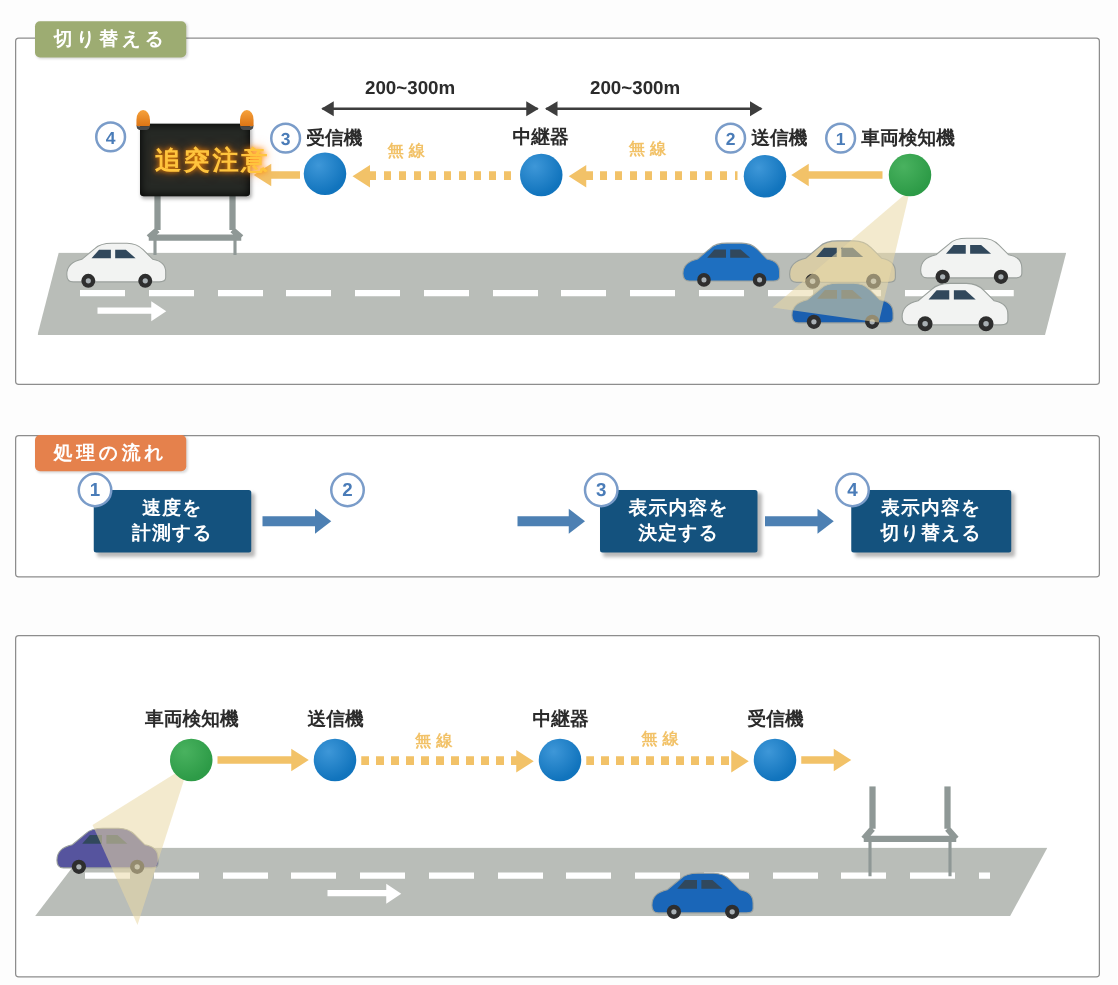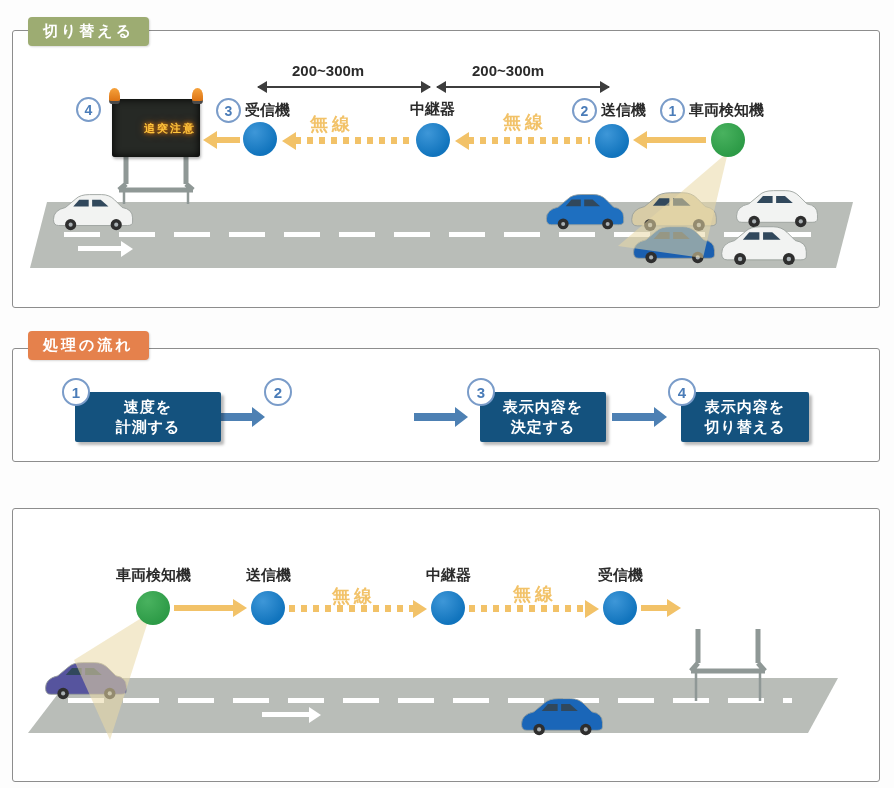--- a/index.html
+++ b/index.html
@@ -19,21 +19,21 @@
   .circle{position:absolute;width:34px;height:34px;border-radius:50%;z-index:4;}
   .circle.blue{background:radial-gradient(circle at 35% 30%,#3e97d8,var(--circle_blue) 70%);}
   .circle.green{background:radial-gradient(circle at 35% 30%,#49b25f,var(--circle_green) 70%);}
 
   .yarrow{position:absolute;height:6px;background:var(--arrow_yellow);z-index:3;}
   .yarrow.dashed{height:7px;background:repeating-linear-gradient(90deg,var(--arrow_yellow) 0 6px,transparent 6px 12px);}
   .yarrow::after{content:'';position:absolute;top:50%;transform:translateY(-50%);
                  border-top:9px solid transparent;border-bottom:9px solid transparent;}
   .yarrow.left::after{left:-13px;border-right:14px solid var(--arrow_yellow);}
   .yarrow.right::after{right:-13px;border-left:14px solid var(--arrow_yellow);}
-  .wireless{position:absolute;font-size:18px;font-weight:bold;letter-spacing:4px;
+  .wireless{position:absolute;font-size:13px;font-weight:bold;letter-spacing:4px;
             color:var(--arrow_yellow);z-index:3;}
 
   .measure{position:absolute;height:2px;background:#3d3d3d;z-index:2;}
   .measure::before,.measure::after{content:'';position:absolute;top:-5px;
       border-top:6px solid transparent;border-bottom:6px solid transparent;}
   .measure::before{left:-1px;border-right:10px solid #3d3d3d;}
   .measure::after{right:-1px;border-left:10px solid #3d3d3d;}
   .measure-label{position:absolute;font-size:15px;color:#2b2b2b;font-weight:600;z-index:2;}
 
   .road{position:absolute;background:var(--road_gray);z-index:0;}
@@ -41,21 +41,21 @@
   .rarrow{position:absolute;height:5px;background:#fff;}
   .rarrow::after{content:'';position:absolute;right:-11px;top:50%;transform:translateY(-50%);
       border-left:12px solid #fff;border-top:8px solid transparent;border-bottom:8px solid transparent;}
 
   .car{position:absolute;z-index:1;}
   .cone{position:absolute;z-index:2;pointer-events:none;}
   .stand{position:absolute;z-index:3;}
 
   .led{position:absolute;background:#262925;border-radius:3px;display:flex;align-items:center;
        justify-content:center;z-index:5;box-shadow:inset 0 0 8px #000,1px 2px 3px rgba(0,0,0,.3);}
-  .led-text{font-size:11px;font-weight:800;letter-spacing:2px;color:var(--led_yellow);
+  .led-text{font-size:21px;font-weight:800;letter-spacing:2px;color:var(--led_yellow);
             text-shadow:0 0 4px rgba(255,140,0,.95),0 0 9px rgba(255,110,0,.55);white-space:nowrap;margin-left:28px;}
   .beacon{position:absolute;top:-11px;width:11px;height:13px;
           background:linear-gradient(#f6a23c,#dd7414);border-radius:50% 50% 25% 25%;
           border-bottom:3px solid #4a4a4a;}
   .beacon.l{left:-3px;}.beacon.r{right:-3px;}
 
   .flow-box{position:absolute;background:var(--box_blue);color:#fff;text-align:center;
             font-size:15px;font-weight:600;line-height:20px;padding-top:5px;border-radius:2px;
             box-shadow:3px 3px 3px rgba(0,0,0,.28);z-index:4;letter-spacing:1px;}
   .barrow{position:absolute;height:8px;background:var(--flow_arrow_blue);z-index:3;}
@@ -155,24 +155,24 @@
     <path d="M10,0 V28 M70,0 V28 M3,34 H77 M10,28 L3,34 M70,28 L77,34" stroke="#8f9896" stroke-width="5" fill="none"></path>
     <path d="M8,34 V48 M72,34 V48" stroke="#8f9896" stroke-width="2.5" fill="none"></path>
   </svg>
   <div class="led" style="left:112px;top:99px;width:88px;height:58px">
     <div class="beacon l"></div>
     <div class="beacon r"></div>
     <span class="led-text">追突注意</span>
   </div>
 
   <div class="panel" style="left:12px;top:348px;width:866px;height:112px"></div>
-  <div class="badge orange" style="left:28px;top:331px">処理の流れ</div>
+  <div class="badge orange" style="left:28px;top:348px">処理の流れ</div>
 
   <div class="flow-num" style="left:62px;top:378px">1</div>
-  <div class="flow-box" style="left:75px;top:392px;width:146px;height:45px">
+  <div class="flow-box" style="left:75px;top:392px;width:126px;height:45px">
     <div>速度を</div>
     <div>計測する</div>
   </div>
   <div class="barrow" style="left:210px;top:413px;width:43px"></div>
 
   <div class="flow-num" style="left:264px;top:378px">2</div>
   <div class="barrow" style="left:414px;top:413px;width:42px"></div>
 
   <div class="flow-num" style="left:467px;top:378px">3</div>
   <div class="flow-box" style="left:480px;top:392px;width:126px;height:45px">

